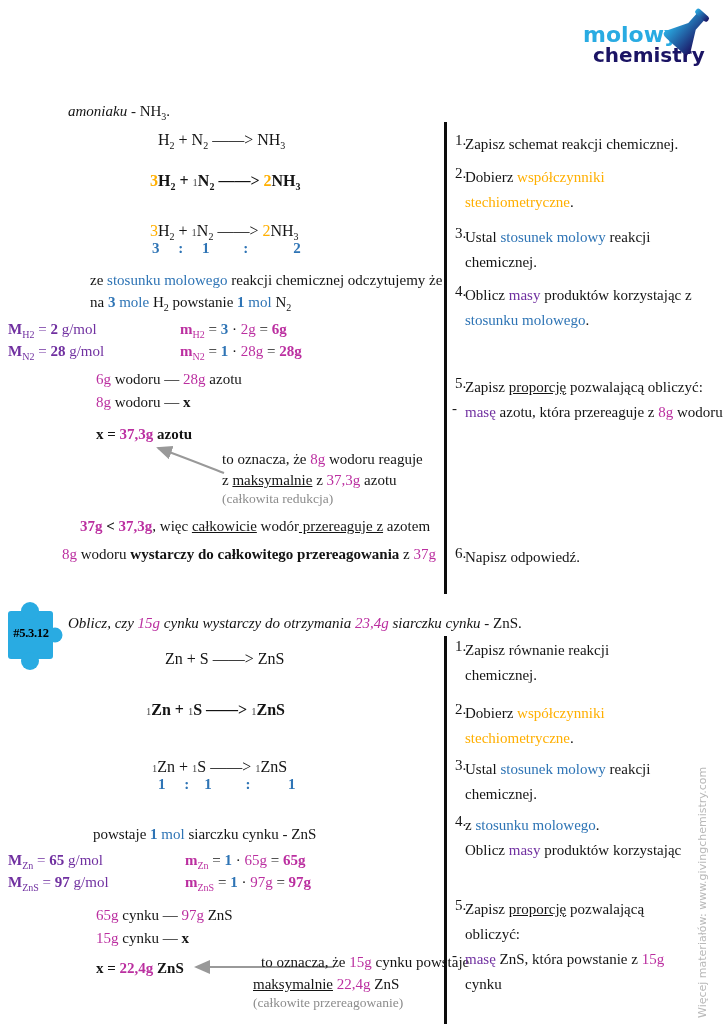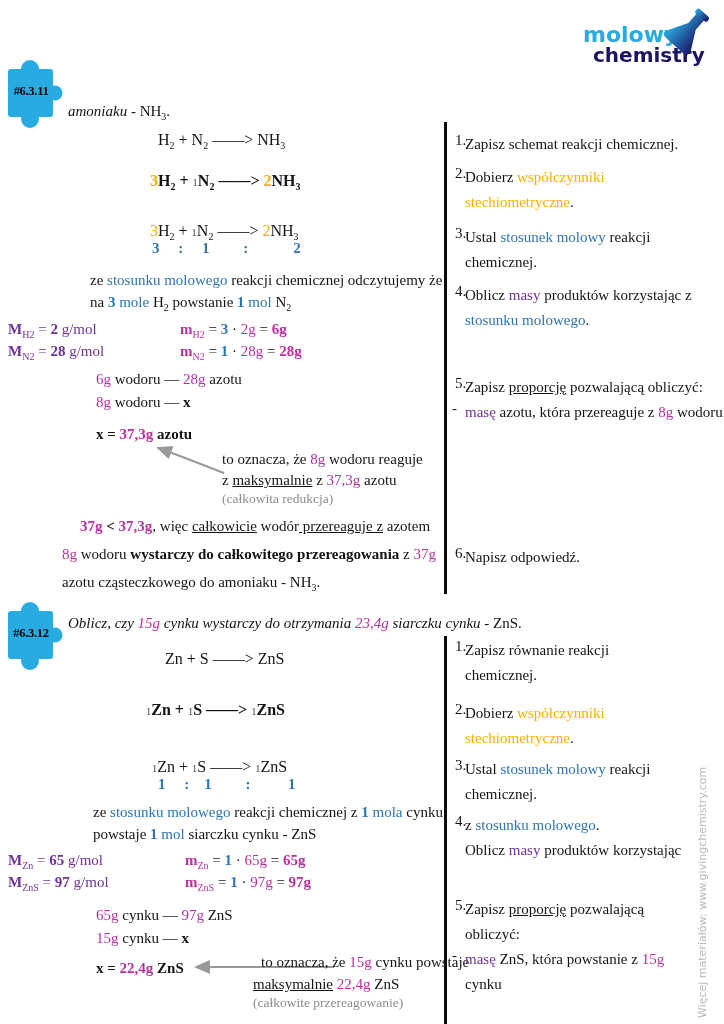--- a/index.html
+++ b/index.html
@@ -52,29 +52,20 @@
       <path d="M -5,-23 L 5,-23 L 5,-9 L 16,11 Q 19,17 11,17 L -11,17 Q -19,17 -16,11 L -5,-9 Z" fill="url(#fg)"></path>
       <rect x="-8" y="-27" width="16" height="6" rx="2.5" fill="url(#fg)"></rect>
     </g>
   </svg>
 
   <div class="watermark">Więcej materiałów: www.givingchemistry.com</div>
 
   <div class="divider" style="top:122px;height:472px"></div>
   <div class="divider" style="top:636px;height:388px"></div>
 
-  <div class="puzzle" style="left:6px;top:56px">
-    <svg width="58" height="78" viewBox="0 0 58 78">
-      <rect x="2" y="13" width="45" height="48" rx="3" fill="#29ABE2"></rect>
-      <circle cx="24" cy="13" r="9" fill="#29ABE2"></circle>
-      <circle cx="24" cy="63" r="9" fill="#29ABE2"></circle>
-      <circle cx="49" cy="37" r="7.5" fill="#29ABE2"></circle>
-    </svg>
-    <div class="plabel">#6.3.11</div>
-  </div>
 
   <div class="line" style="left:68px;top:102px"><span style="font-style: italic;">amoniaku</span><span> - NH</span><sub>3</sub><span>.</span></div>
 
   <div class="line eq" style="left:158px;top:130px"><span>H</span><sub>2</sub><span> + N</span><sub>2</sub><span> ——&gt; NH</span><sub>3</sub></div>
   <div class="line eq" style="left:150px;top:171px"><span style="color: rgb(255, 175, 0); font-weight: bold;">3</span><span style="font-weight: bold;">H</span><sub style="font-weight: bold;">2</sub><span style="font-weight: bold;"> + </span><span class="sm">1</span><span style="font-weight: bold;">N</span><sub style="font-weight: bold;">2</sub><span style="font-weight: bold;"> ——&gt; </span><span style="color: rgb(255, 175, 0); font-weight: bold;">2</span><span style="font-weight: bold;">NH</span><sub style="font-weight: bold;">3</sub></div>
   <div class="line eq" style="left:150px;top:221px"><span style="color: rgb(255, 175, 0);">3</span><span>H</span><sub>2</sub><span> + </span><span class="sm">1</span><span>N</span><sub>2</sub><span> ——&gt; </span><span style="color: rgb(255, 175, 0);">2</span><span>NH</span><sub>3</sub></div>
   <div class="line" style="left:152px;top:239px"><span style="color: rgb(46, 116, 181); font-weight: bold;">3     :     1         :            2</span></div>
 
   <div class="line" style="left:90px;top:271px"><span>ze </span><span style="color: rgb(46, 116, 181);">stosunku molowego</span><span> reakcji chemicznej odczytujemy że</span></div>
   <div class="line" style="left:90px;top:293px"><span>na </span><span style="color: rgb(46, 116, 181); font-weight: bold;">3</span><span style="color: rgb(46, 116, 181);"> mole</span><span> H</span><sub>2</sub><span> powstanie </span><span style="color: rgb(46, 116, 181); font-weight: bold;">1</span><span style="color: rgb(46, 116, 181);"> mol</span><span> N</span><sub>2</sub></div>
@@ -91,21 +82,20 @@
   <svg class="arr" style="left:148px;top:441px" width="82" height="38">
     <path d="M76,32 C50,22 30,14 10,7" stroke="#999999" stroke-width="2" fill="none" marker-end="url(#ah)"></path>
   </svg>
 
   <div class="line" style="left:222px;top:450px"><span>to oznacza, że </span><span style="color: rgb(187, 47, 160);">8g</span><span> wodoru reaguje</span></div>
   <div class="line" style="left:222px;top:471px"><span>z </span><span style="text-decoration: underline;">maksymalnie</span><span> z </span><span style="color: rgb(187, 47, 160);">37,3g</span><span> azotu</span></div>
   <div class="line gray-note" style="left:222px;top:491px"><span style="color: rgb(140, 140, 140);">(całkowita redukcja)</span></div>
 
   <div class="line" style="left:80px;top:517px"><span style="color: rgb(187, 47, 160); font-weight: bold;">37g</span><span style="font-weight: bold;"> &lt; </span><span style="color: rgb(187, 47, 160); font-weight: bold;">37,3g</span><span>, więc </span><span style="text-decoration: underline;">całkowicie</span><span> wodór</span><span style="text-decoration: underline;"> przereaguje z</span><span> azotem</span></div>
   <div class="line" style="left:62px;top:545px"><span style="color: rgb(187, 47, 160);">8g</span><span> wodoru </span><span style="font-weight: bold;">wystarczy do całkowitego przereagowania</span><span> z </span><span style="color: rgb(187, 47, 160);">37g</span></div>
-  <div class="line" style="left:62px;top:573px"><span>azotu cząsteczkowego do amoniaku - NH</span><sub>3</sub><span>.</span></div>
 
   <div class="step" style="top:132px">
     <span class="num">1.</span>
     <div class="stext">
         <div><span>Zapisz schemat reakcji chemicznej.</span></div>
       </div>
   </div>
   <div class="step" style="top:165px">
     <span class="num">2.</span>
     <div class="stext">
@@ -146,31 +136,30 @@
       </div>
   </div>
 
   <div class="puzzle" style="left:6px;top:598px">
     <svg width="58" height="78" viewBox="0 0 58 78">
       <rect x="2" y="13" width="45" height="48" rx="3" fill="#29ABE2"></rect>
       <circle cx="24" cy="13" r="9" fill="#29ABE2"></circle>
       <circle cx="24" cy="63" r="9" fill="#29ABE2"></circle>
       <circle cx="49" cy="37" r="7.5" fill="#29ABE2"></circle>
     </svg>
-    <div class="plabel">#6.3.12</div>
+    <div class="plabel">#5.3.12</div>
   </div>
 
   <div class="line" style="left:68px;top:614px"><span style="font-style: italic;">Oblicz, czy </span><span style="color: rgb(187, 47, 160); font-style: italic;">15g</span><span style="font-style: italic;"> cynku wystarczy do otrzymania </span><span style="color: rgb(187, 47, 160); font-style: italic;">23,4g</span><span style="font-style: italic;"> siarczku cynku</span><span style="font-style: italic;"> - </span><span>ZnS.</span></div>
 
   <div class="line eq" style="left:165px;top:649px"><span>Zn + S ——&gt; ZnS</span></div>
   <div class="line eq" style="left:146px;top:700px"><span class="sm">1</span><span style="font-weight: bold;">Zn</span><span style="font-weight: bold;"> + </span><span class="sm">1</span><span style="font-weight: bold;">S</span><span style="font-weight: bold;"> ——&gt; </span><span class="sm">1</span><span style="font-weight: bold;">ZnS</span></div>
   <div class="line eq" style="left:152px;top:757px"><span class="sm">1</span><span>Zn</span><span> + </span><span class="sm">1</span><span>S</span><span> ——&gt; </span><span class="sm">1</span><span>ZnS</span></div>
   <div class="line" style="left:158px;top:775px"><span style="color: rgb(46, 116, 181); font-weight: bold;">1     :    1         :          1</span></div>
 
-  <div class="line" style="left:93px;top:803px"><span>ze </span><span style="color: rgb(46, 116, 181);">stosunku molowego</span><span> reakcji chemicznej z </span><span style="color: rgb(46, 116, 181); font-weight: bold;">1</span><span style="color: rgb(46, 116, 181);"> mola</span><span> cynku</span></div>
   <div class="line" style="left:93px;top:825px"><span>powstaje </span><span style="color: rgb(46, 116, 181); font-weight: bold;">1</span><span style="color: rgb(46, 116, 181);"> mol</span><span> siarczku cynku - ZnS</span></div>
 
   <div class="line" style="left:8px;top:851px"><span style="color: rgb(112, 48, 160); font-weight: bold;">M</span><sub style="color: rgb(112, 48, 160);">Zn</sub><span style="color: rgb(112, 48, 160);"> = </span><span style="color: rgb(112, 48, 160); font-weight: bold;">65</span><span style="color: rgb(112, 48, 160);"> g/mol</span></div>
   <div class="line" style="left:8px;top:873px"><span style="color: rgb(112, 48, 160); font-weight: bold;">M</span><sub style="color: rgb(112, 48, 160);">ZnS</sub><span style="color: rgb(112, 48, 160);"> = </span><span style="color: rgb(112, 48, 160); font-weight: bold;">97</span><span style="color: rgb(112, 48, 160);"> g/mol</span></div>
   <div class="line" style="left:185px;top:851px"><span style="color: rgb(187, 47, 160); font-weight: bold;">m</span><sub style="color: rgb(187, 47, 160);">Zn</sub><span> = </span><span style="color: rgb(46, 116, 181); font-weight: bold;">1</span><span> · </span><span style="color: rgb(187, 47, 160);">65g</span><span> = </span><span style="color: rgb(187, 47, 160); font-weight: bold;">65g</span></div>
   <div class="line" style="left:185px;top:873px"><span style="color: rgb(187, 47, 160); font-weight: bold;">m</span><sub style="color: rgb(187, 47, 160);">ZnS</sub><span> = </span><span style="color: rgb(46, 116, 181); font-weight: bold;">1</span><span> · </span><span style="color: rgb(187, 47, 160);">97g</span><span> = </span><span style="color: rgb(187, 47, 160); font-weight: bold;">97g</span></div>
 
   <div class="line" style="left:96px;top:906px"><span style="color: rgb(187, 47, 160);">65g</span><span> cynku — </span><span style="color: rgb(187, 47, 160);">97g</span><span> ZnS</span></div>
   <div class="line" style="left:96px;top:929px"><span style="color: rgb(187, 47, 160);">15g</span><span> cynku — </span><span style="font-weight: bold;">x</span></div>
   <div class="line" style="left:96px;top:959px"><span style="font-weight: bold;">x = </span><span style="color: rgb(187, 47, 160); font-weight: bold;">22,4g</span><span style="font-weight: bold;"> ZnS</span></div>

